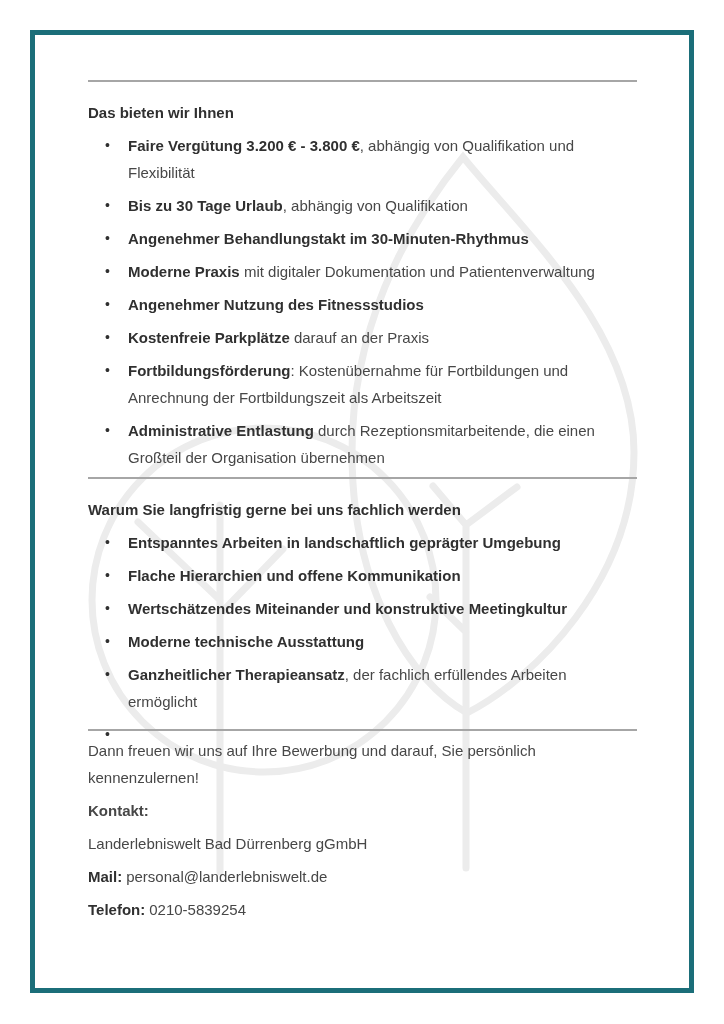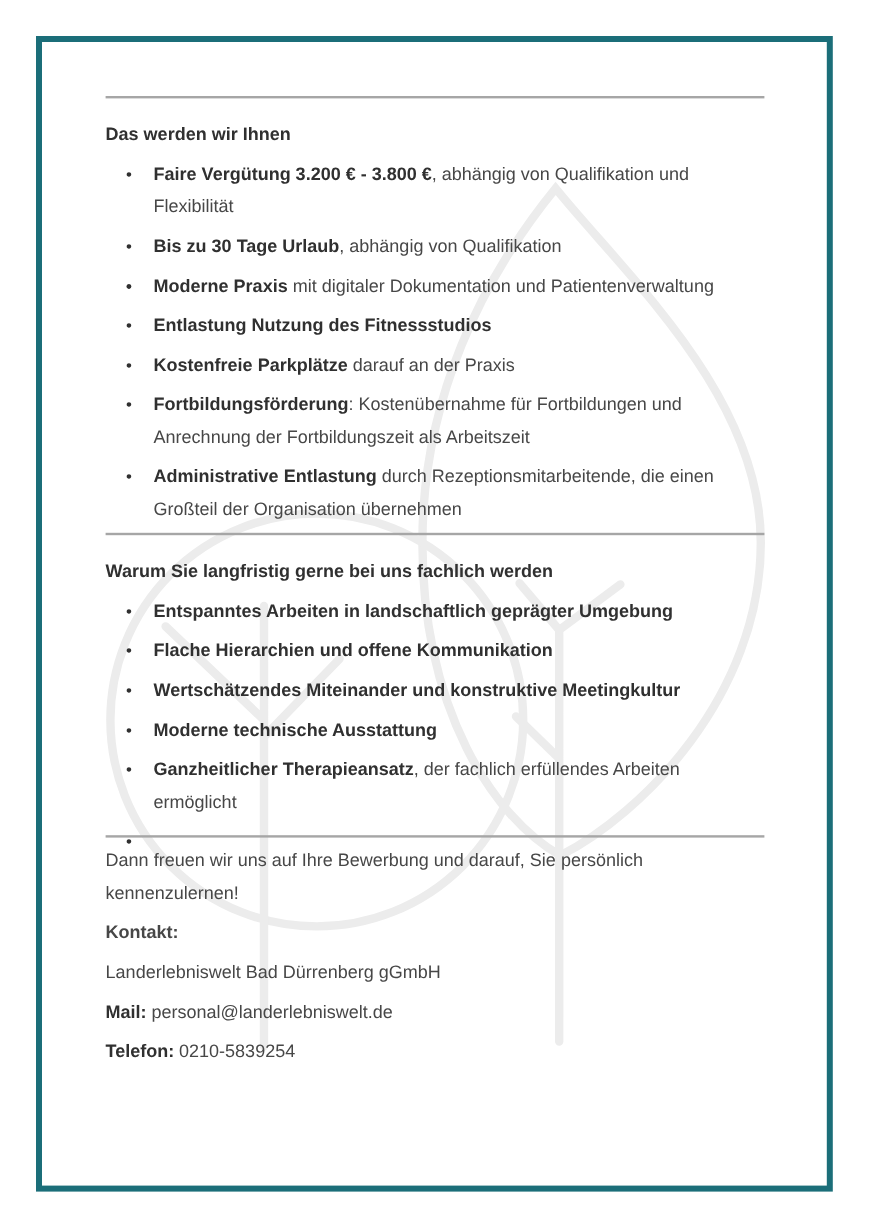--- a/index.html
+++ b/index.html
@@ -58,27 +58,27 @@
     <path d="M220 872 L220 505 M220 600 L138 522 M220 614 L283 549"></path>
   </g>
 </svg>
 
 <div class="frame"></div>
 
 <div class="content">
 
   <hr class="rule rule-1">
 
-  <h2 class="sec">Das werden wir Ihnen</h2>
+  <h2 class="sec">Das bieten wir Ihnen</h2>
   <ul class="blist">
     <li><span class="dot">•</span><span class="b">Faire Vergütung 3.200 € - 3.800 €</span><span>, abhängig von Qualifikation und Flexibilität</span></li>
     <li><span class="dot">•</span><span class="b">Bis zu 30 Tage Urlaub</span><span>, abhängig von Qualifikation</span></li>
-    <li><span class="dot">•</span><span></span></li>
+    <li><span class="dot">•</span><span class="b">Angenehmer Behandlungstakt im 30-Minuten-Rhythmus</span><span></span></li>
     <li><span class="dot">•</span><span class="b">Moderne Praxis</span><span> mit digitaler Dokumentation und Patientenverwaltung</span></li>
-    <li><span class="dot">•</span><span class="b">Entlastung Nutzung des Fitnessstudios</span><span></span></li>
+    <li><span class="dot">•</span><span class="b">Angenehmer Nutzung des Fitnessstudios</span><span></span></li>
     <li><span class="dot">•</span><span class="b">Kostenfreie Parkplätze</span><span> darauf an der Praxis</span></li>
     <li><span class="dot">•</span><span class="b">Fortbildungsförderung</span><span>: Kostenübernahme für Fortbildungen und Anrechnung der Fortbildungszeit als Arbeitszeit</span></li>
     <li><span class="dot">•</span><span class="b">Administrative Entlastung</span><span> durch Rezeptionsmitarbeitende, die einen Großteil der Organisation übernehmen</span></li>
   </ul>
 
   <hr class="rule rule-2">
 
   <h2 class="sec">Warum Sie langfristig gerne bei uns fachlich werden</h2>
   <ul class="blist">
     <li><span class="dot">•</span><span class="b">Entspanntes Arbeiten in landschaftlich geprägter Umgebung</span><span></span></li>

